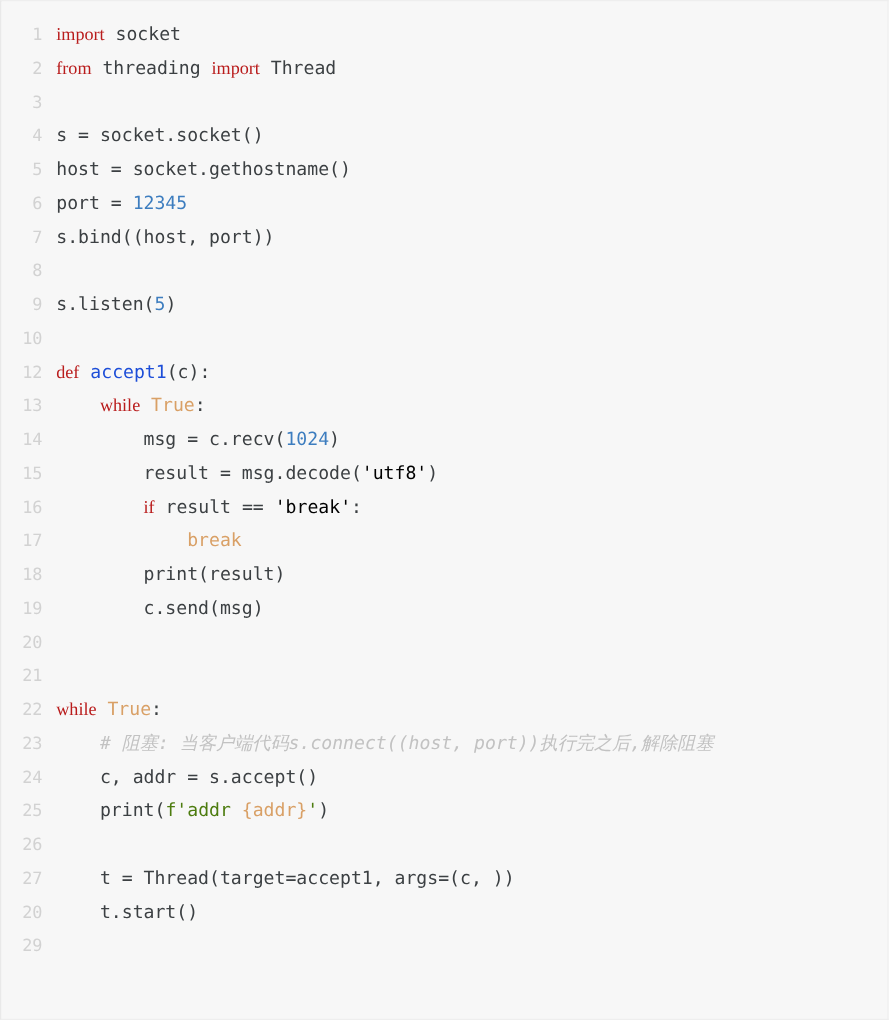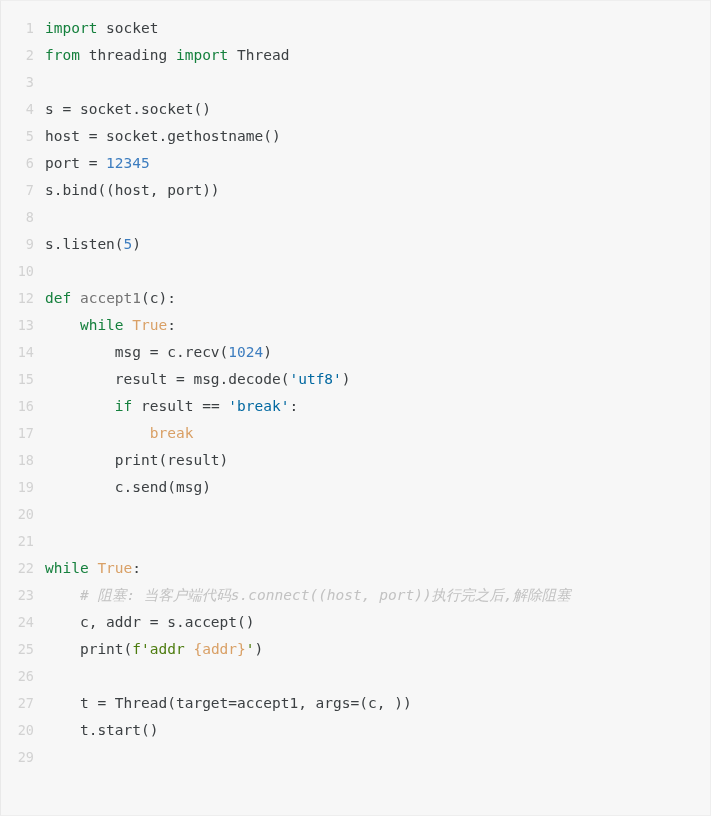--- a/index.html
+++ b/index.html
@@ -52,27 +52,27 @@
   .lc {
     flex: 1 1 auto;
     font-size: 14.5px;
     line-height: 27px;
     color: #3c4043;
     white-space: pre;
     font-family: "DejaVu Sans Mono", "Liberation Mono", monospace;
   }
 
   
-  .t-kw   { color: #15803d; }
+  .t-kw   { color: #b91c1c; font-family: Liberation Serif, serif; }
   .t-bi   { color: #d9a066; }
   .t-num  { color: #3d7dbf; }
-  .t-str  { color: #0369a1; }
+  .t-str  { color: #000000; }
   .t-fstr { color: #4d7c0f; }
   .t-fexp { color: #d9a066; text-align: right; }
-  .t-fn   { color: #737373; }
+  .t-fn   { color: #1d4ed8; }
   .t-cm   { color: #c2c2c2; font-style: italic; }
   .t-pl   { color: #3c4043; }
 
   .t-cm {
     font-family: "DejaVu Sans Mono", "Liberation Mono", monospace;
   }
 </style>
 </head>
 <body>
 

